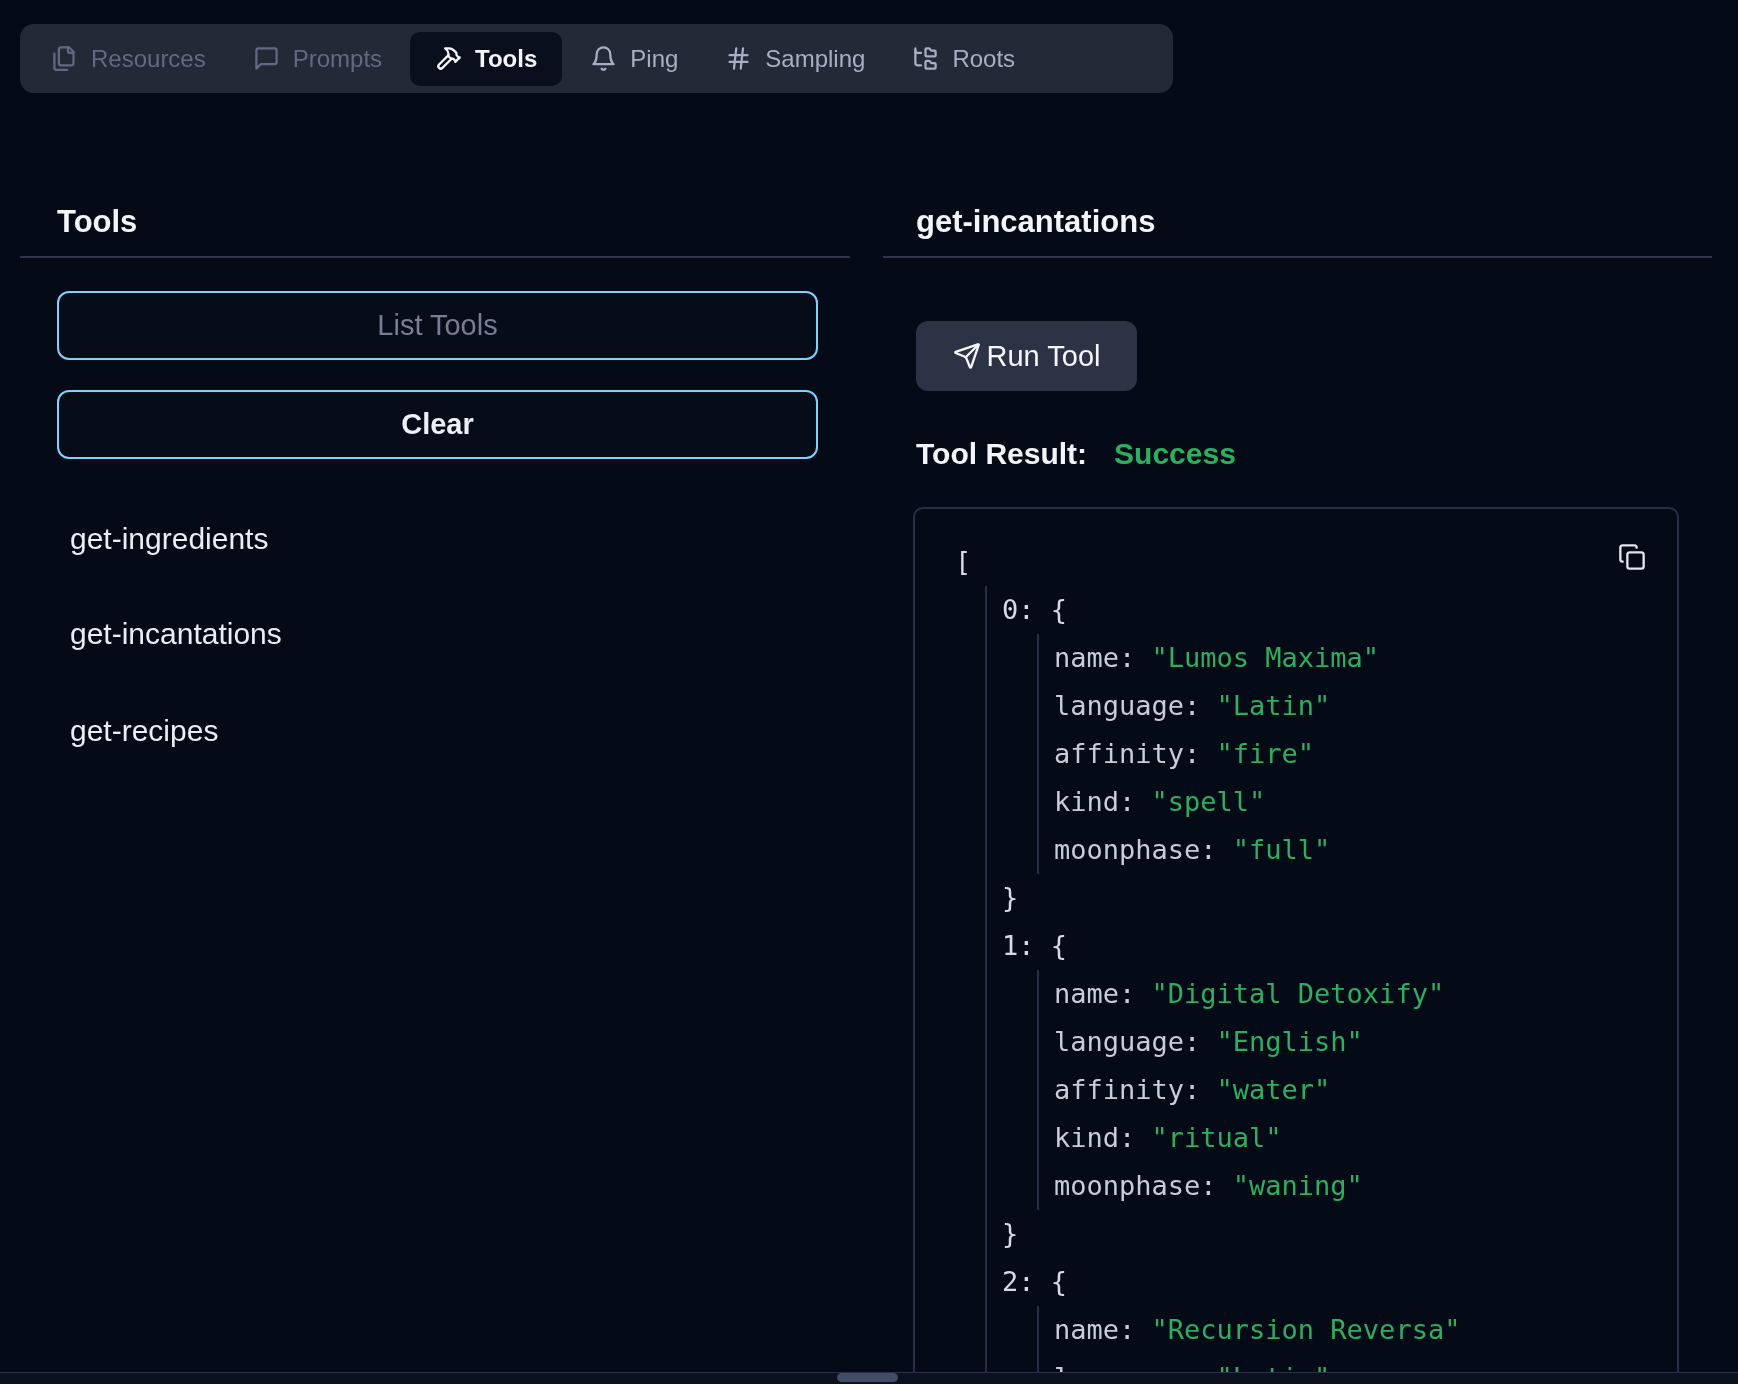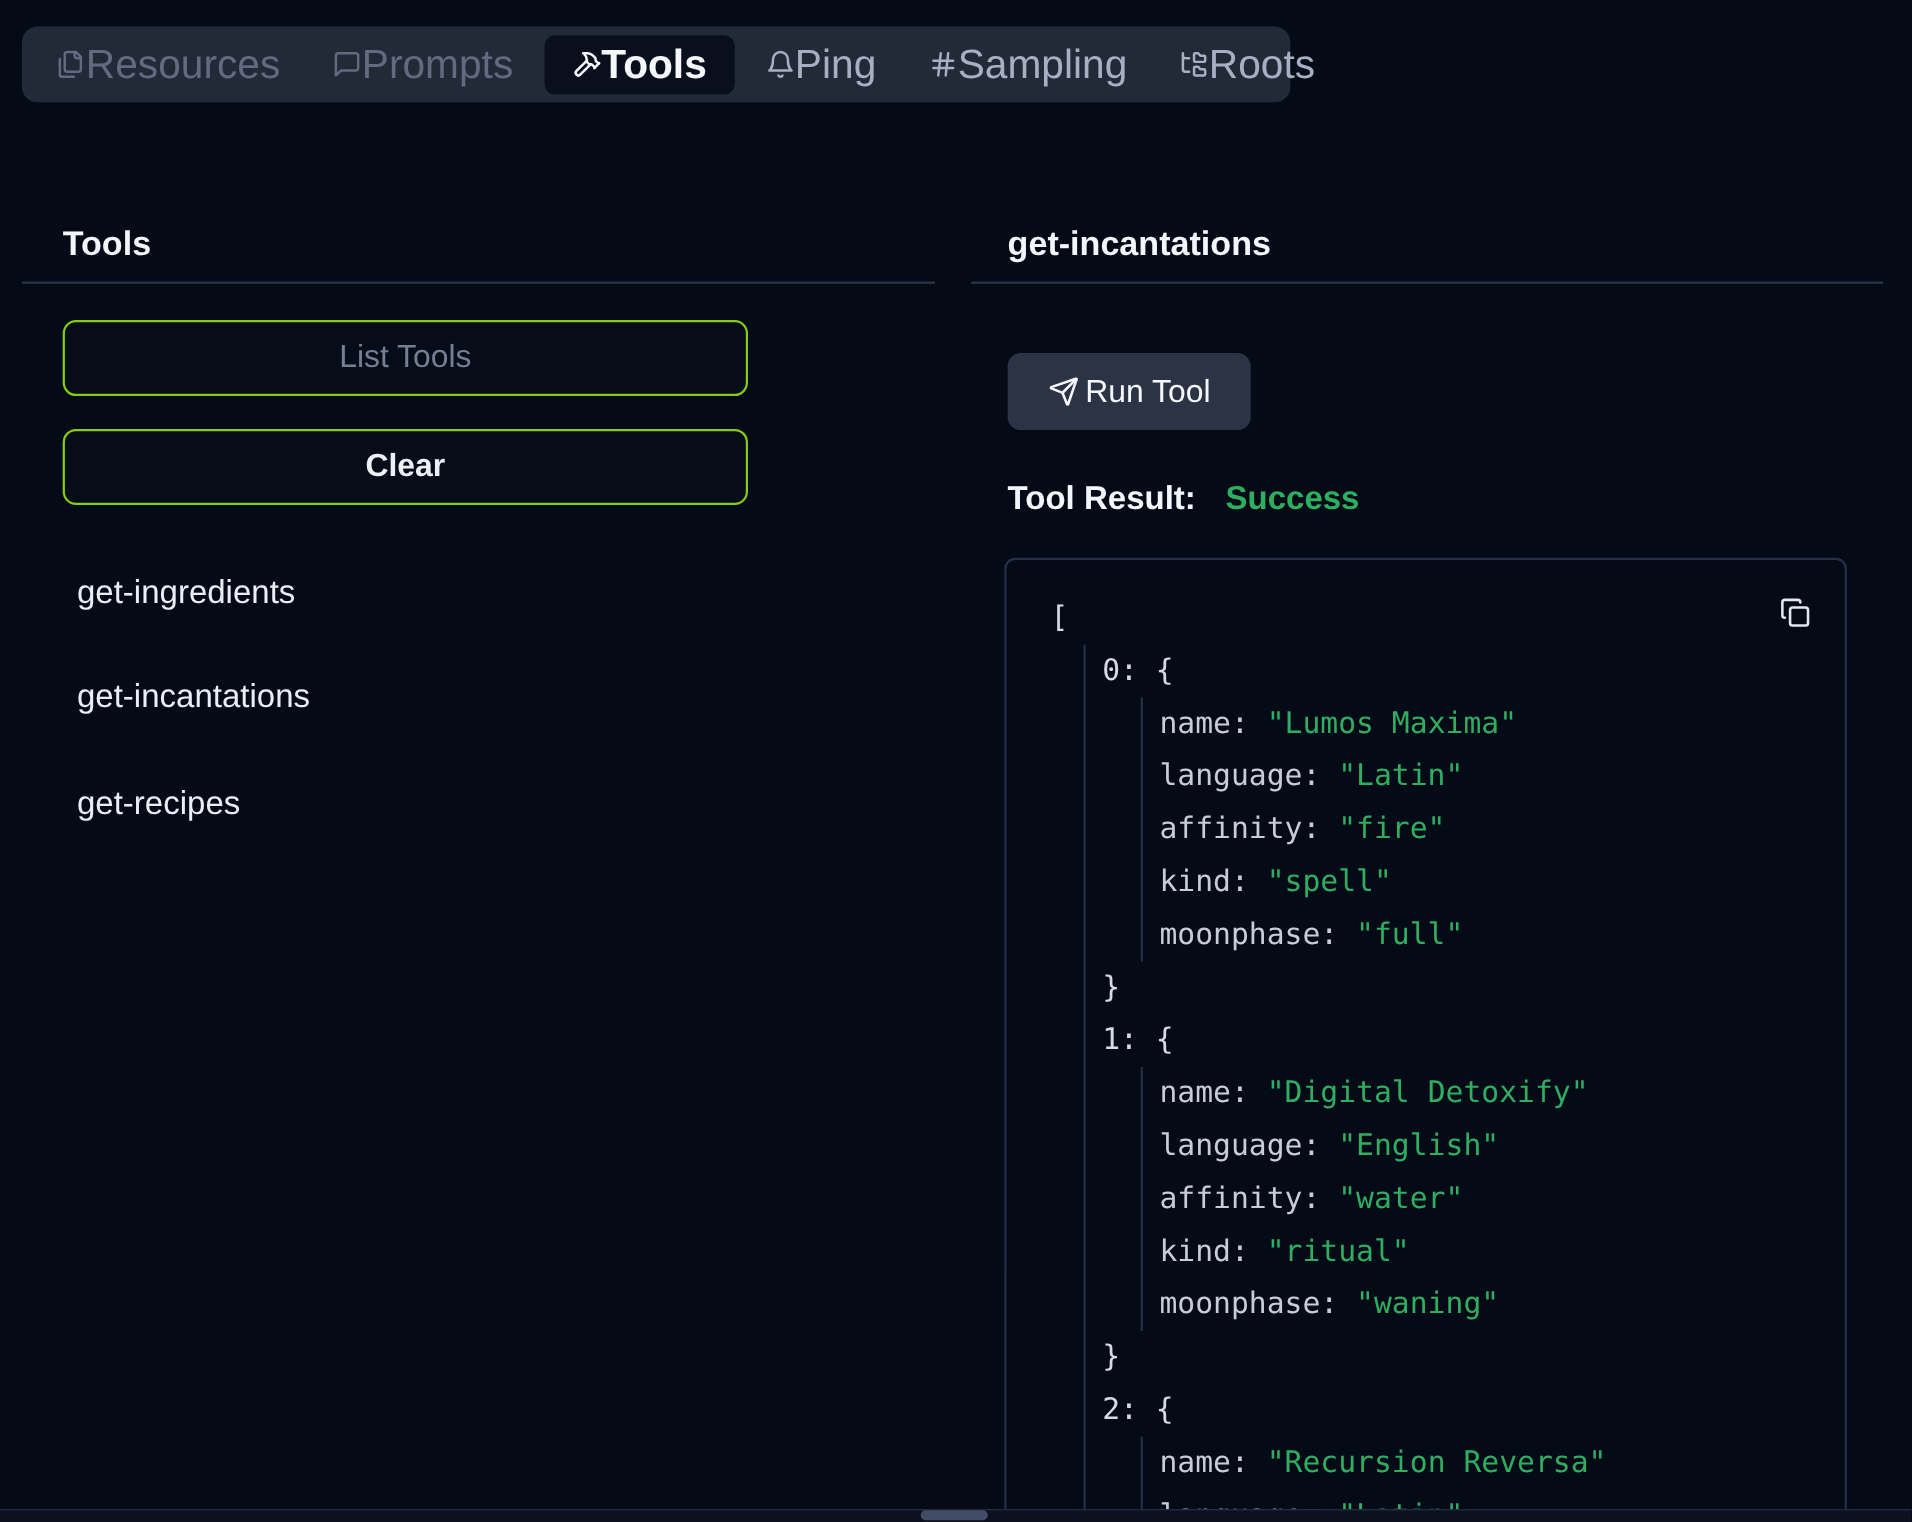--- a/index.html
+++ b/index.html
@@ -2,36 +2,36 @@
 <html><head>
 <meta charset="utf-8">
 <style>
   html,body{margin:0;padding:0;background:#050a17;}
   .app{position:relative;width:1738px;height:1384px;background:#050a17;overflow:hidden;
        font-family:"Liberation Sans", sans-serif;color:#eceff5;}
 
   
   .tabbar{position:absolute;left:20px;top:24px;width:1153px;height:69px;background:#222937;
           border-radius:14px;display:flex;align-items:center;padding:0 12px;box-sizing:border-box;gap:9px;}
-  .tab{display:flex;align-items:center;padding:0 19px;height:54px;border-radius:10px;
-       font-size:37px;color:#a7afc2;cursor:pointer;white-space:nowrap;}
+  .tab{display:flex;align-items:center;gap:13px;padding:0 19px;height:54px;border-radius:10px;
+       font-size:24px;color:#a7afc2;cursor:pointer;white-space:nowrap;}
   .tab svg{width:27px;height:27px;flex:0 0 auto;}
   .tab.muted{color:#616a80;}
   .tab.active{background:#0a0f1e;color:#f5f7fb;font-weight:700;padding:0 25px;}
 
   
   .panel-title{position:absolute;font-size:31px;font-weight:700;color:#f2f5fa;}
   #tools-title{left:57px;top:183px;}
   #detail-title{left:916px;top:183px;}
   .divider{position:absolute;height:2px;background:#2e364d;top:256px;}
   .divider.left{left:20px;width:830px;}
   .divider.right{left:883px;width:829px;}
 
-  .ghost-btn{position:absolute;left:57px;width:623px;height:69px;border-radius:12px;
-             border:2px solid #84cc16;background:rgba(255,255,255,0.01);
+  .ghost-btn{position:absolute;left:57px;width:761px;height:69px;border-radius:12px;
+             border:2px solid #7dd3fc;background:rgba(255,255,255,0.01);
              font-family:"Liberation Sans", sans-serif;font-size:29px;color:#eceff5;
              display:flex;align-items:center;justify-content:center;cursor:pointer;box-sizing:border-box;}
   #list-tools-btn{top:291px;color:#767e93;}
   #clear-btn{top:390px;font-weight:bold;}
 
   .tool-item{position:absolute;left:70px;height:44px;font-size:30px;color:#eaedf4;cursor:pointer;white-space:nowrap;}
   .tool-item.t0{top:522px;}
   .tool-item.t1{top:617px;}
   .tool-item.t2{top:714px;}
 

